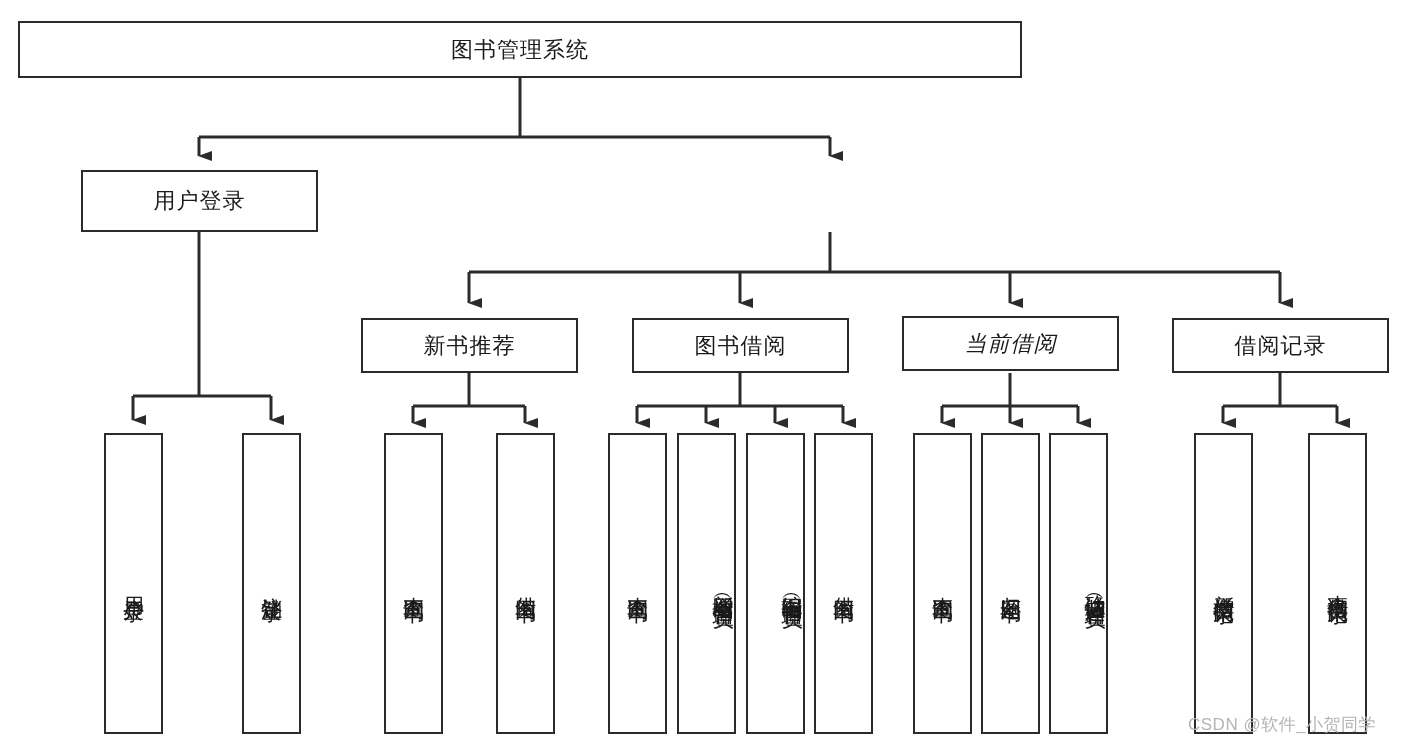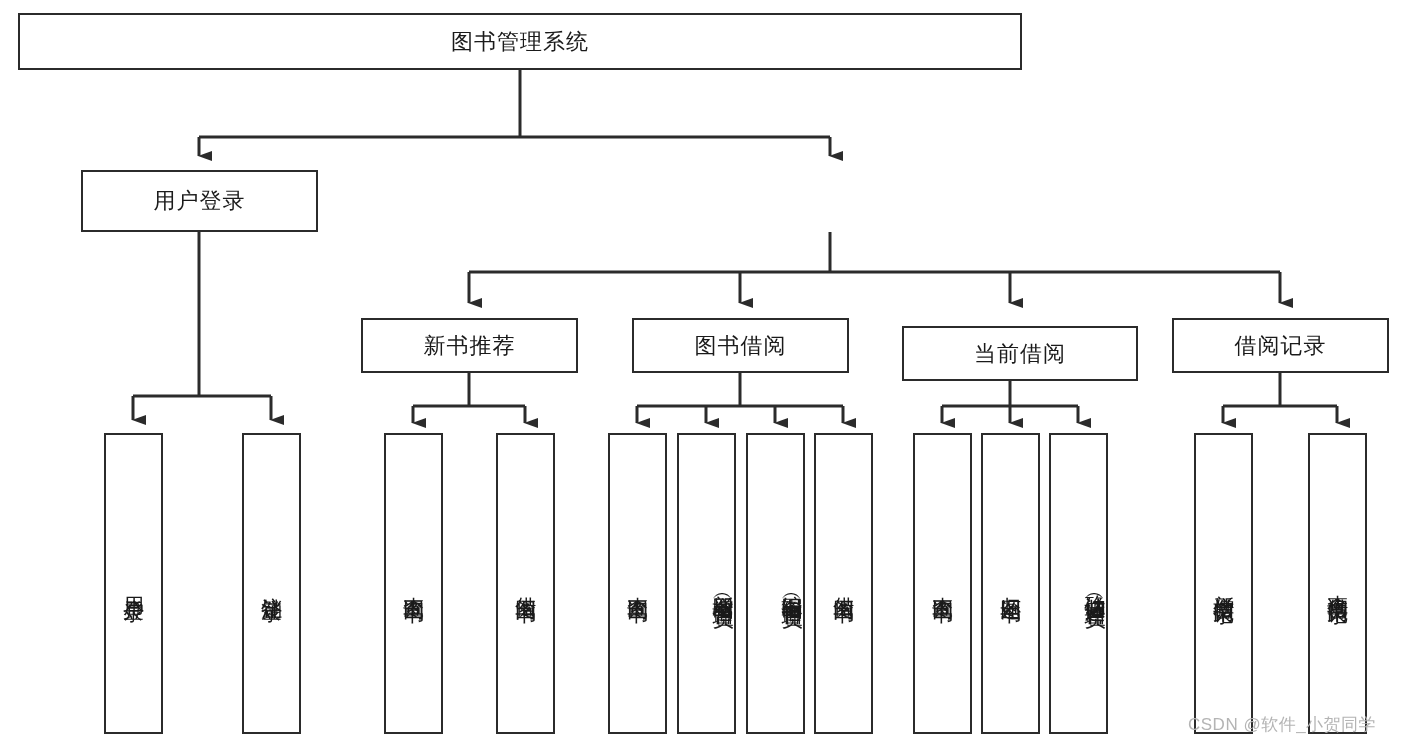--- a/index.html
+++ b/index.html
@@ -114,27 +114,27 @@
       <path d="M1010,406 L1010,423" marker-end="url(#arrow)"></path>
       <path d="M1078,406 L1078,423" marker-end="url(#arrow)"></path>
 
       <path d="M1280,373 L1280,406"></path>
       <path d="M1223,406 L1337,406"></path>
       <path d="M1223,406 L1223,423" marker-end="url(#arrow)"></path>
       <path d="M1337,406 L1337,423" marker-end="url(#arrow)"></path>
     </g>
   </svg>
 
-  <div class="node horiz" style="left:18px; top:13px; width:1004px; height:57px;">图书管理系统</div>
+  <div class="node horiz" style="left:18px; top:21px; width:1004px; height:57px;">图书管理系统</div>
 
   <div class="node horiz" style="left:81px; top:170px; width:237px; height:62px;">用户登录</div>
 
   <div class="node horiz" style="left:361px; top:318px; width:217px; height:55px;">新书推荐</div>
   <div class="node horiz" style="left:632px; top:318px; width:217px; height:55px;">图书借阅</div>
-  <div class="node horiz" style="left:902px; top:326px; width:236px; height:55px;">当前借阅</div>
+  <div class="node horiz" style="left:902px; top:316px; width:217px; height:55px;font-style:italic;">当前借阅</div>
   <div class="node horiz" style="left:1172px; top:318px; width:217px; height:55px;">借阅记录</div>
 
   <div class="node vert mid-align" style="left:104px; top:433px; width:59px; height:301px;">用户登录</div>
   <div class="node vert mid-align" style="left:242px; top:433px; width:59px; height:301px;">注销登录</div>
 
   <div class="node vert mid-align" style="left:384px; top:433px; width:59px; height:301px;">查询图书</div>
   <div class="node vert mid-align" style="left:496px; top:433px; width:59px; height:301px;">借阅图书</div>
 
   <div class="node vert mid-align" style="left:608px; top:433px; width:59px; height:301px;">查询图书</div>
   <div class="node vert top-align" style="left:677px; top:433px; width:59px; height:301px;">新增图书（管理员）</div>

